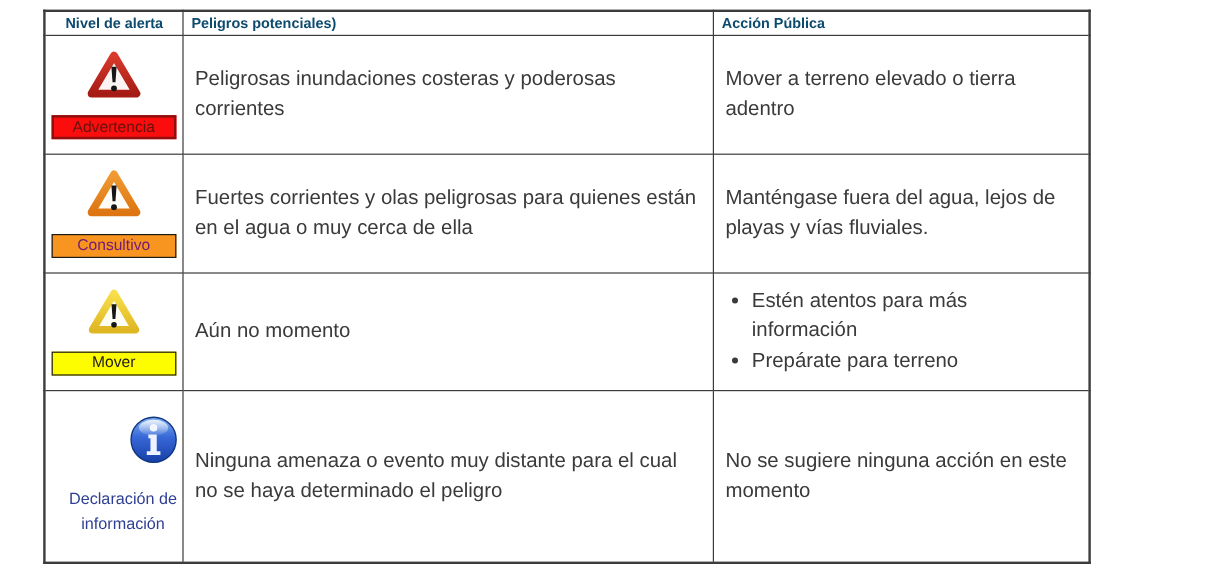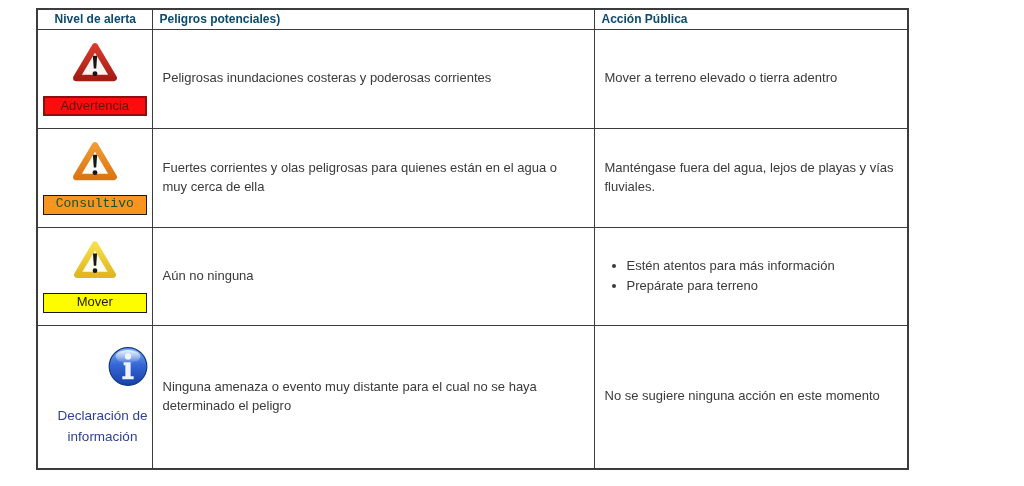--- a/index.html
+++ b/index.html
@@ -29,21 +29,21 @@
     text-align: left; padding: 1px 6px 1px 7px;
     vertical-align: middle;
   }
   th.center { text-align: center; }
   tr.r1 { height: 99px; }
   tr.r2 { height: 95px; }
   tr.r3 { height: 98px; }
   tr.r4 { height: 144px; }
   td.text-cell {
     vertical-align: middle;
-    font-size: 13px; line-height: 1.45;
+    font-size: 17px; line-height: 1.45;
     color: var(--text-color);
     padding: 6px 12px 6px 10px;
   }
   td.level-cell { vertical-align: middle; text-align: center; padding: 12px 3px; }
   .level-wrap {
     display: flex; flex-direction: column;
     align-items: center; justify-content: center;
     gap: 13px;
   }
   .level-wrap.info-gap { gap: 18px; align-items: flex-end; }
@@ -115,21 +115,21 @@
                   <linearGradient id="gOrange" x1="0" y1="0" x2="0" y2="1">
                     <stop offset="0" stop-color="#f09a33"></stop>
                     <stop offset="1" stop-color="#dd7612"></stop>
                   </linearGradient>
                 </defs>
                 <path d="M32 6 L58 50 L6 50 Z" fill="#fffdf8" stroke="url(#gOrange)" stroke-width="9" stroke-linejoin="round"></path>
                 <path d="M29 19 h6 l-1.3 18 h-3.4 Z" fill="#161616"></path>
                 <circle cx="32" cy="44" r="3.4" fill="#161616"></circle>
               </svg>
             </span>
-            <span class="badge" style="background-color: rgb(248, 148, 32); border-color: rgb(31, 26, 23); color: #14532d; font-family: Liberation Mono, monospace;">Consultivo</span>
+            <span class="badge" style="background-color: rgb(248, 148, 32); border-color: rgb(31, 26, 23); color: #701a75;">Consultivo</span>
           </div>
         </td>
         <td class="text-cell">Fuertes corrientes y olas peligrosas para quienes están en el agua o muy cerca de ella</td>
         <td class="text-cell">Manténgase fuera del agua, lejos de playas y vías fluviales.</td>
       </tr>
 
       <tr class="r3">
         <td class="level-cell">
           <div class="level-wrap">
             <span class="icon">
@@ -141,21 +141,21 @@
                   </linearGradient>
                 </defs>
                 <path d="M32 6 L58 50 L6 50 Z" fill="#fffef2" stroke="url(#gYellow)" stroke-width="9" stroke-linejoin="round"></path>
                 <path d="M29 19 h6 l-1.3 18 h-3.4 Z" fill="#161616"></path>
                 <circle cx="32" cy="44" r="3.4" fill="#161616"></circle>
               </svg>
             </span>
             <span class="badge" style="background-color: rgb(253, 253, 0); border-color: rgb(31, 26, 23); color: rgb(31, 26, 23);">Mover</span>
           </div>
         </td>
-        <td class="text-cell">Aún no ninguna</td>
+        <td class="text-cell">Aún no momento</td>
         <td class="text-cell">
           <ul class="action-list">
             <li>Estén atentos para más información</li>
             <li>Prepárate para terreno</li>
           </ul>
         </td>
       </tr>
 
       <tr class="r4">
         <td class="level-cell">

